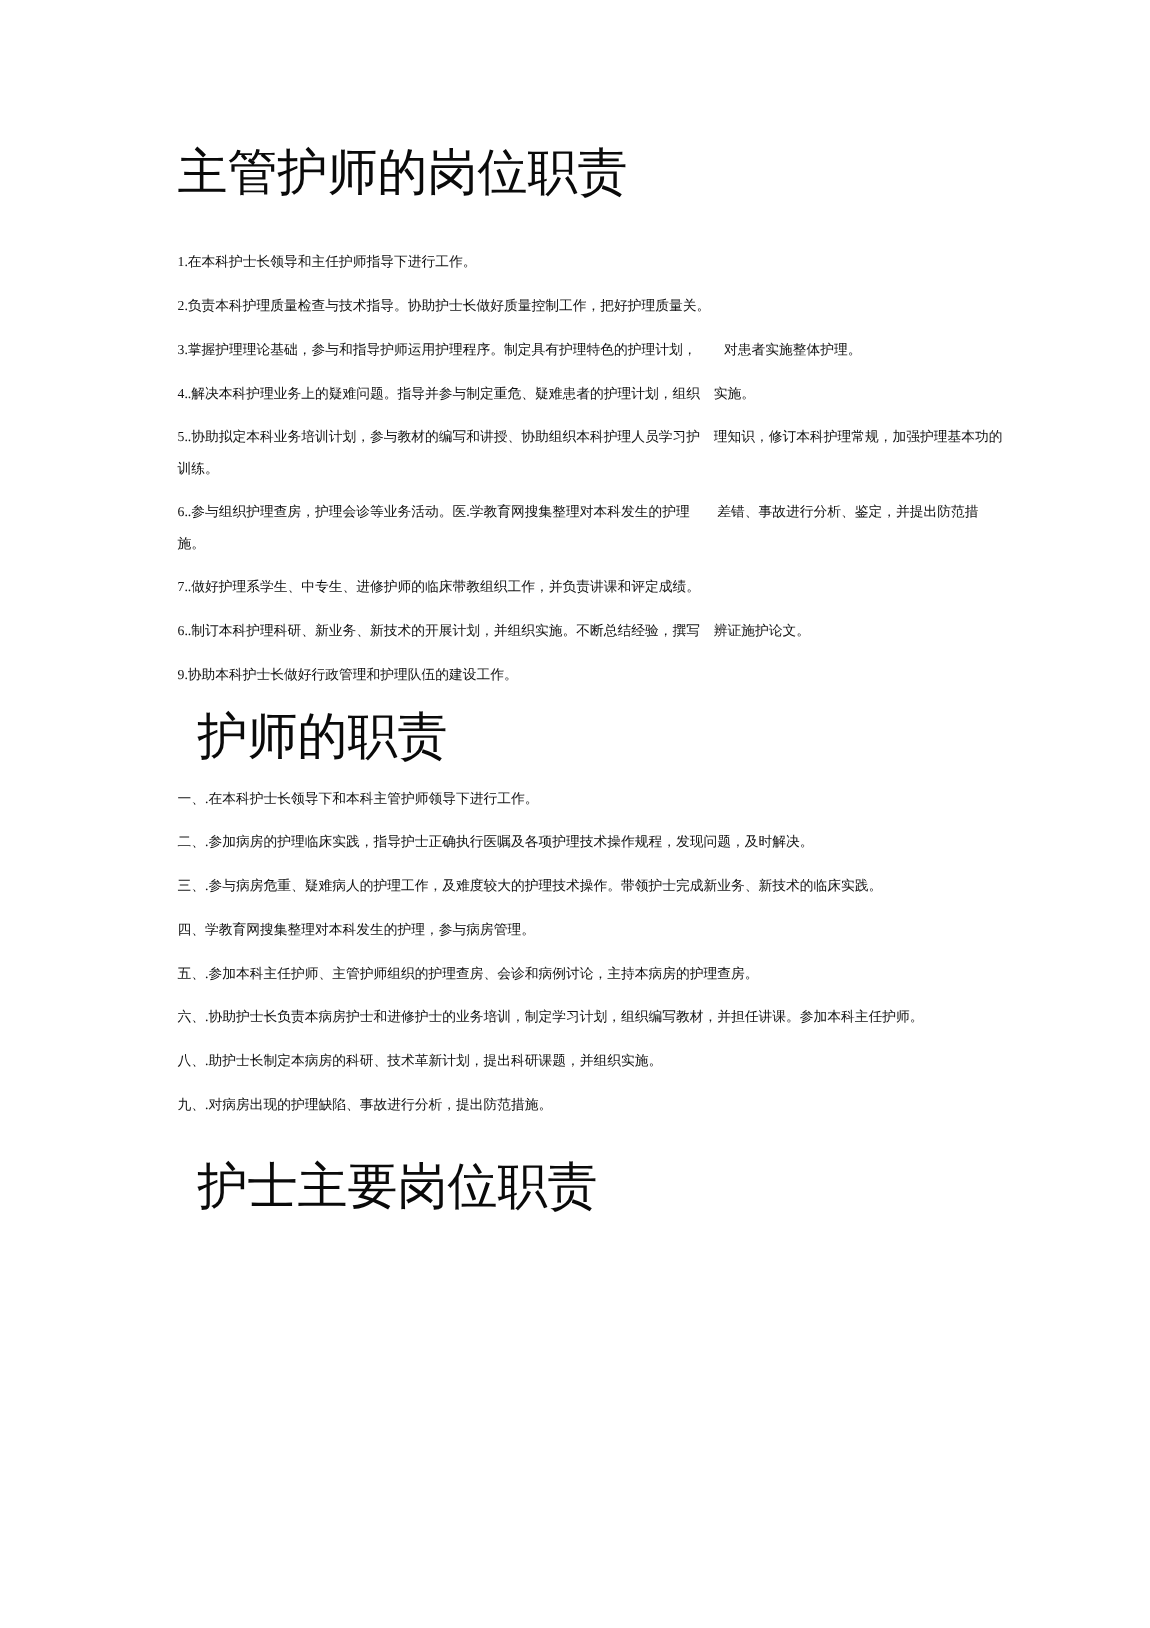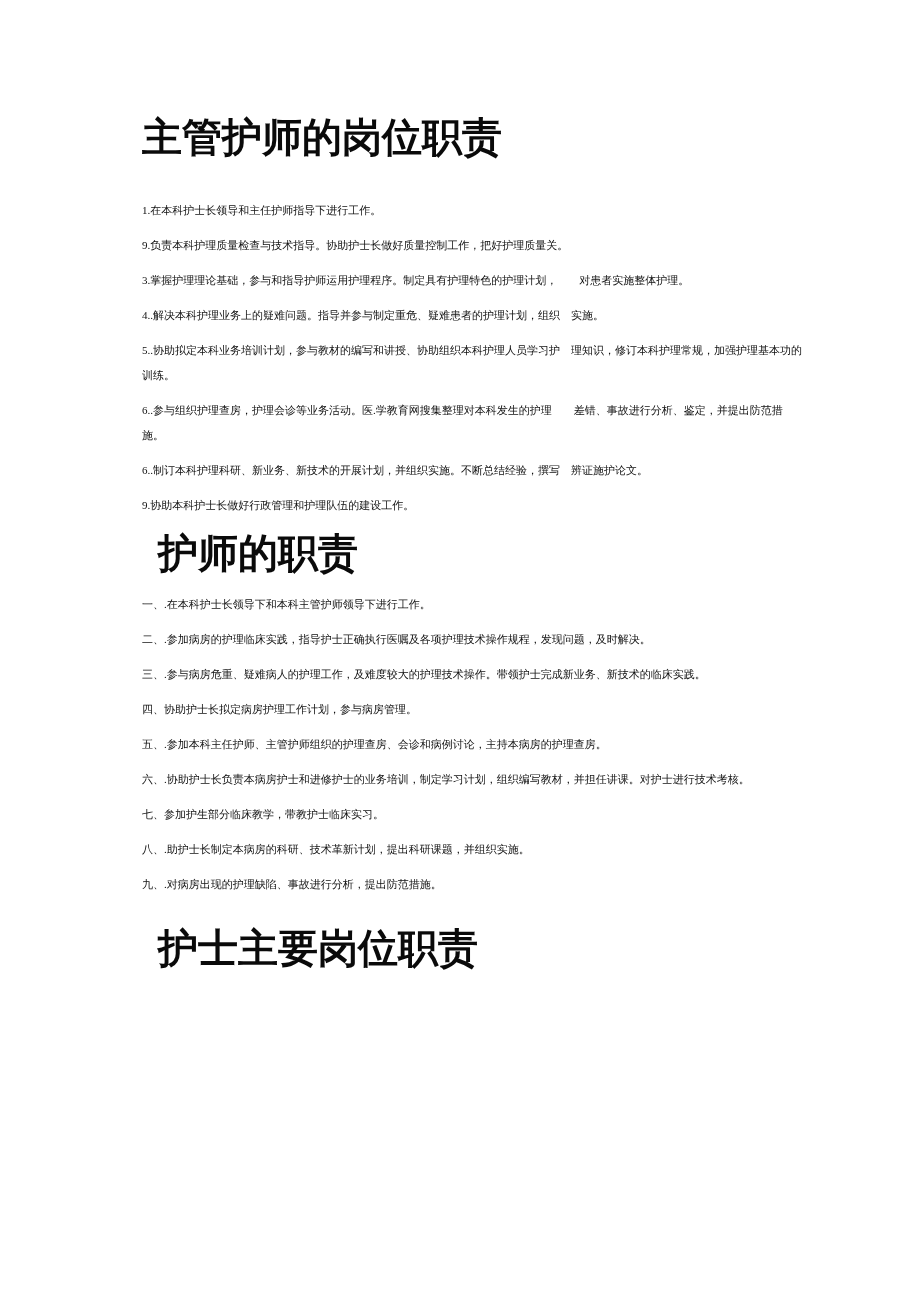--- a/index.html
+++ b/index.html
@@ -14,21 +14,21 @@
   }
   .content {
     position: absolute;
     left: 142px;
     top: 112px;
     width: 660px;
   }
   .doc-title {
     font-size: 40px;
     line-height: 52px;
-    font-weight: bold;
+    font-weight: normal;
     margin: 0 0 34px 0;
     color: #0a0a0a;
   }
   .doc-title.sub {
     margin-top: 10px;
     margin-bottom: 12px;
     padding-left: 16px;
   }
   .doc-title.last {
     margin-top: 26px;
@@ -45,36 +45,36 @@
 </style>
 </head>
 <body>
 
 <div class="page">
   <div class="content">
 
     <h1 class="doc-title">主管护师的岗位职责</h1>
 
     <p class="para">1.在本科护士长领导和主任护师指导下进行工作。</p>
-    <p class="para">9.负责本科护理质量检查与技术指导。协助护士长做好质量控制工作，把好护理质量关。</p>
+    <p class="para">2.负责本科护理质量检查与技术指导。协助护士长做好质量控制工作，把好护理质量关。</p>
     <p class="para">3.掌握护理理论基础，参与和指导护师运用护理程序。制定具有护理特色的护理计划，　　对患者实施整体护理。</p>
     <p class="para">4..解决本科护理业务上的疑难问题。指导并参与制定重危、疑难患者的护理计划，组织　实施。</p>
     <p class="para">5..协助拟定本科业务培训计划，参与教材的编写和讲授、协助组织本科护理人员学习护　理知识，修订本科护理常规，加强护理基本功的训练。</p>
     <p class="para">6..参与组织护理查房，护理会诊等业务活动。医.学教育网搜集整理对本科发生的护理　　差错、事故进行分析、鉴定，并提出防范措施。</p>
+    <p class="para">7..做好护理系学生、中专生、进修护师的临床带教组织工作，并负责讲课和评定成绩。</p>
     <p class="para">6..制订本科护理科研、新业务、新技术的开展计划，并组织实施。不断总结经验，撰写　辨证施护论文。</p>
     <p class="para">9.协助本科护士长做好行政管理和护理队伍的建设工作。</p>
 
     <h1 class="doc-title sub">护师的职责</h1>
 
     <p class="para">一、.在本科护士长领导下和本科主管护师领导下进行工作。</p>
     <p class="para">二、.参加病房的护理临床实践，指导护士正确执行医嘱及各项护理技术操作规程，发现问题，及时解决。</p>
     <p class="para">三、.参与病房危重、疑难病人的护理工作，及难度较大的护理技术操作。带领护士完成新业务、新技术的临床实践。</p>
-    <p class="para">四、协助护士长拟定病房护理工作计划，参与病房管理。</p>
+    <p class="para">四、学教育网搜集整理对本科发生的护理，参与病房管理。</p>
     <p class="para">五、.参加本科主任护师、主管护师组织的护理查房、会诊和病例讨论，主持本病房的护理查房。</p>
-    <p class="para">六、.协助护士长负责本病房护士和进修护士的业务培训，制定学习计划，组织编写教材，并担任讲课。对护士进行技术考核。</p>
-    <p class="para">七、参加护生部分临床教学，带教护士临床实习。</p>
+    <p class="para">六、.协助护士长负责本病房护士和进修护士的业务培训，制定学习计划，组织编写教材，并担任讲课。参加本科主任护师。</p>
     <p class="para">八、.助护士长制定本病房的科研、技术革新计划，提出科研课题，并组织实施。</p>
     <p class="para">九、.对病房出现的护理缺陷、事故进行分析，提出防范措施。</p>
 
     <h1 class="doc-title last">护士主要岗位职责</h1>
 
   </div>
 </div>
 
 </body></html>

